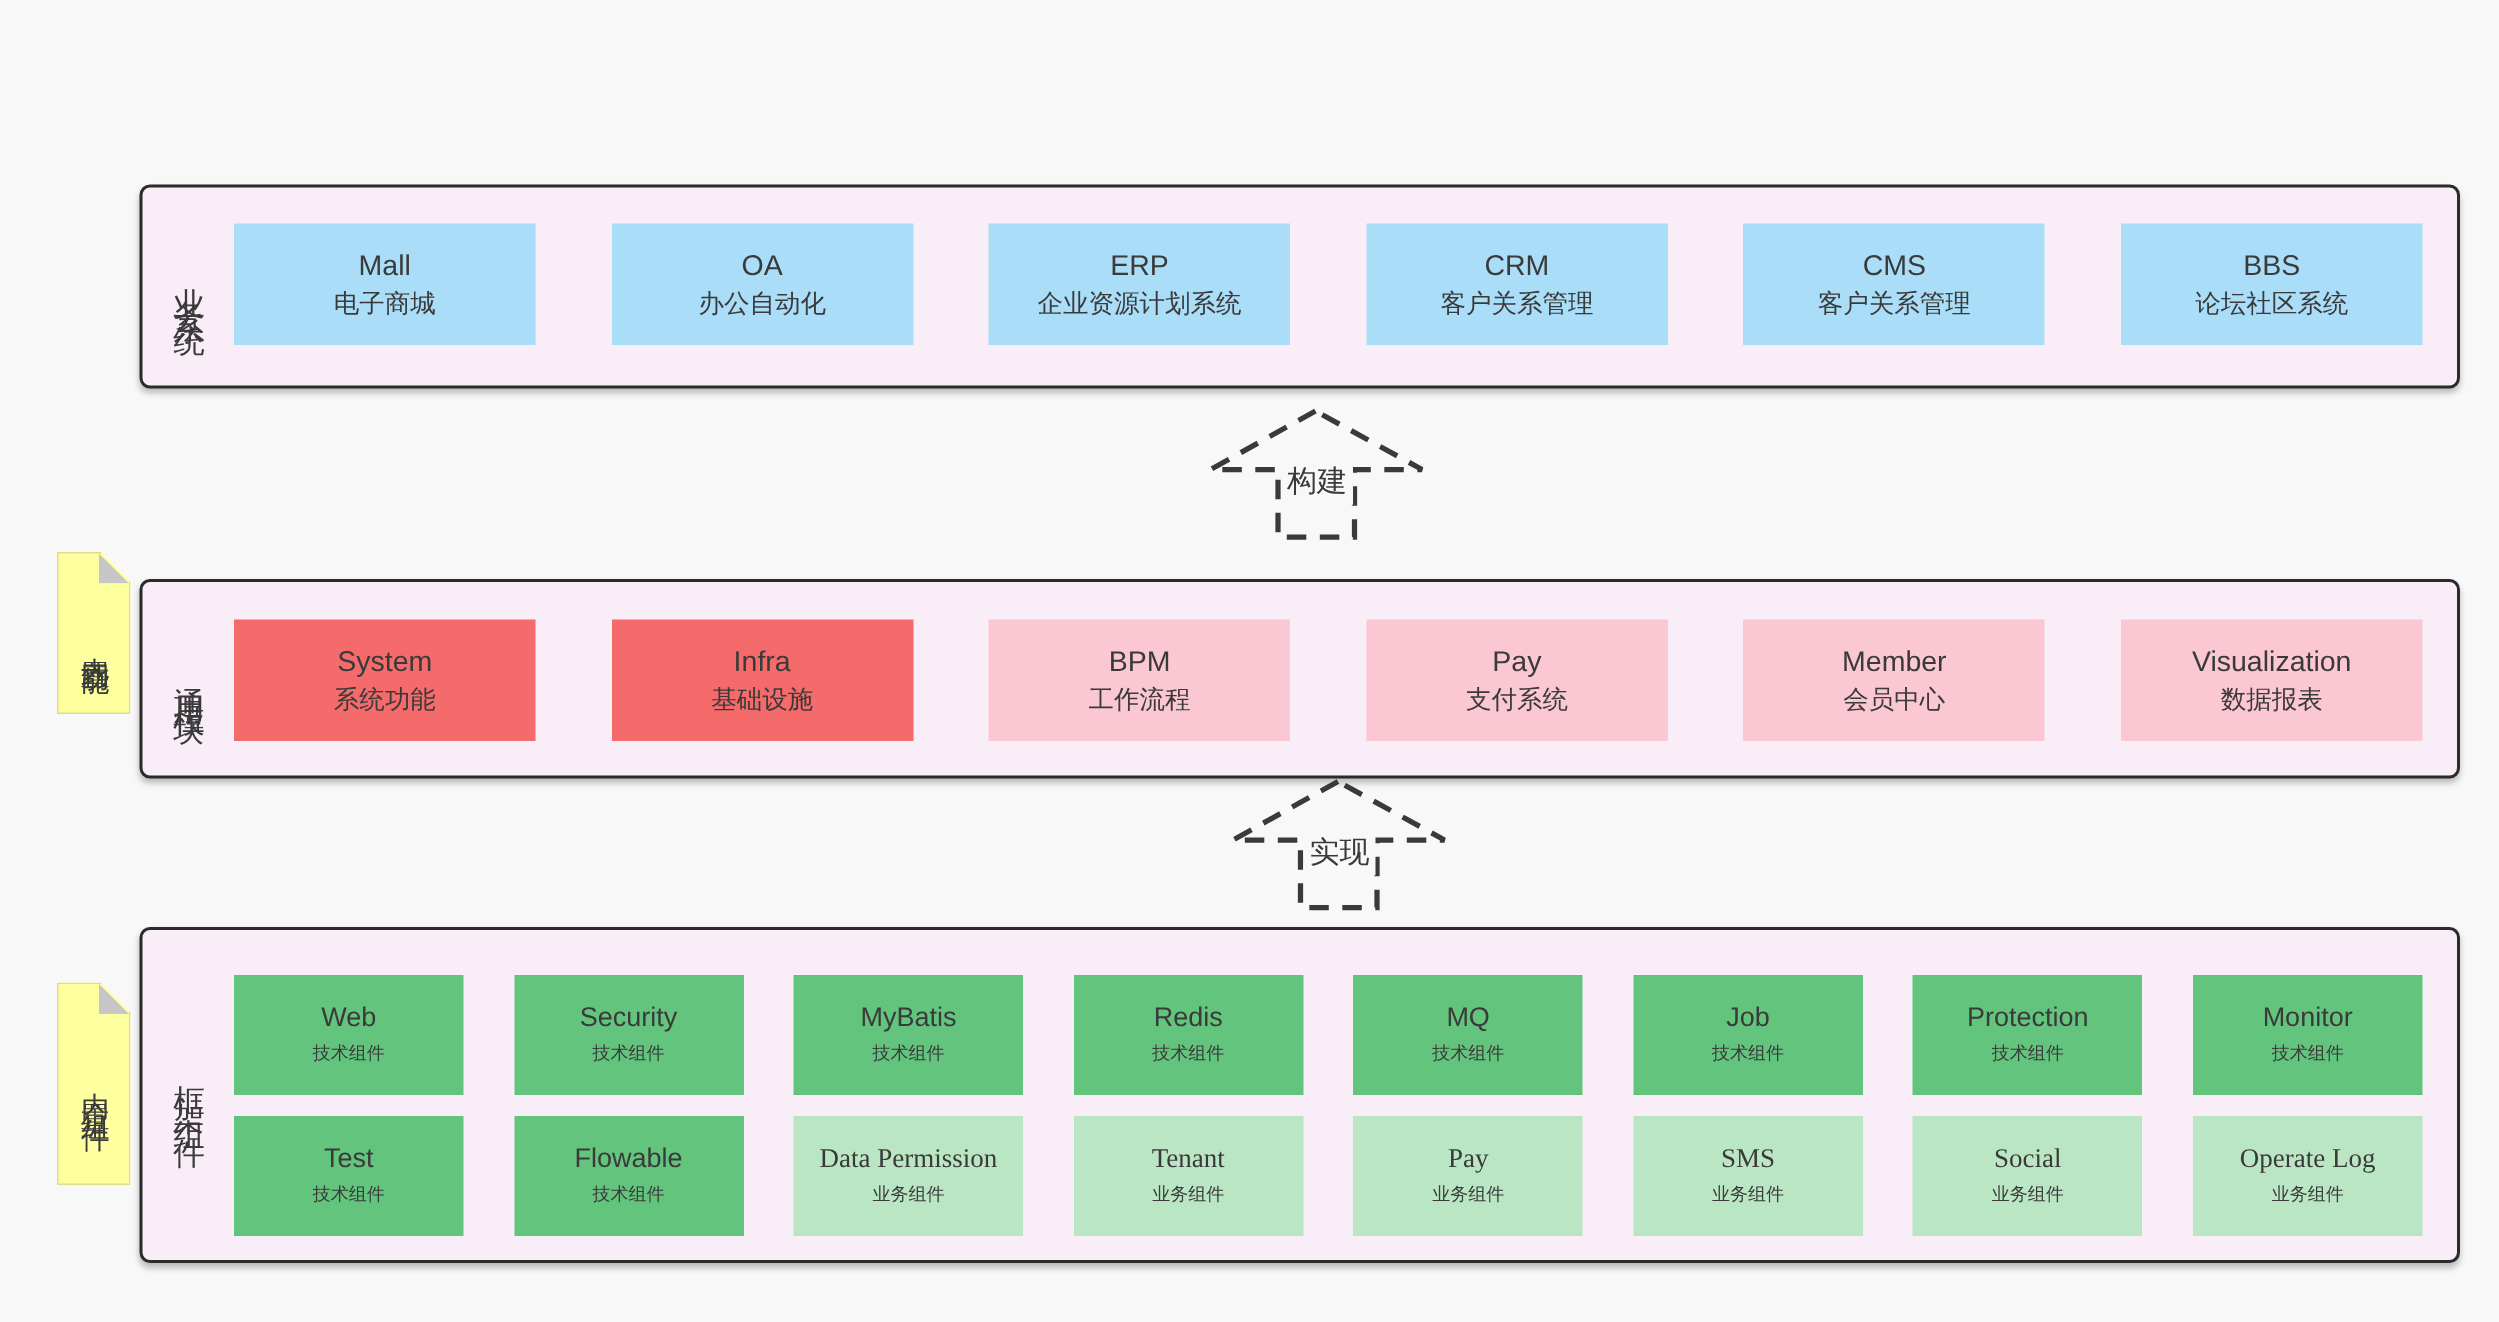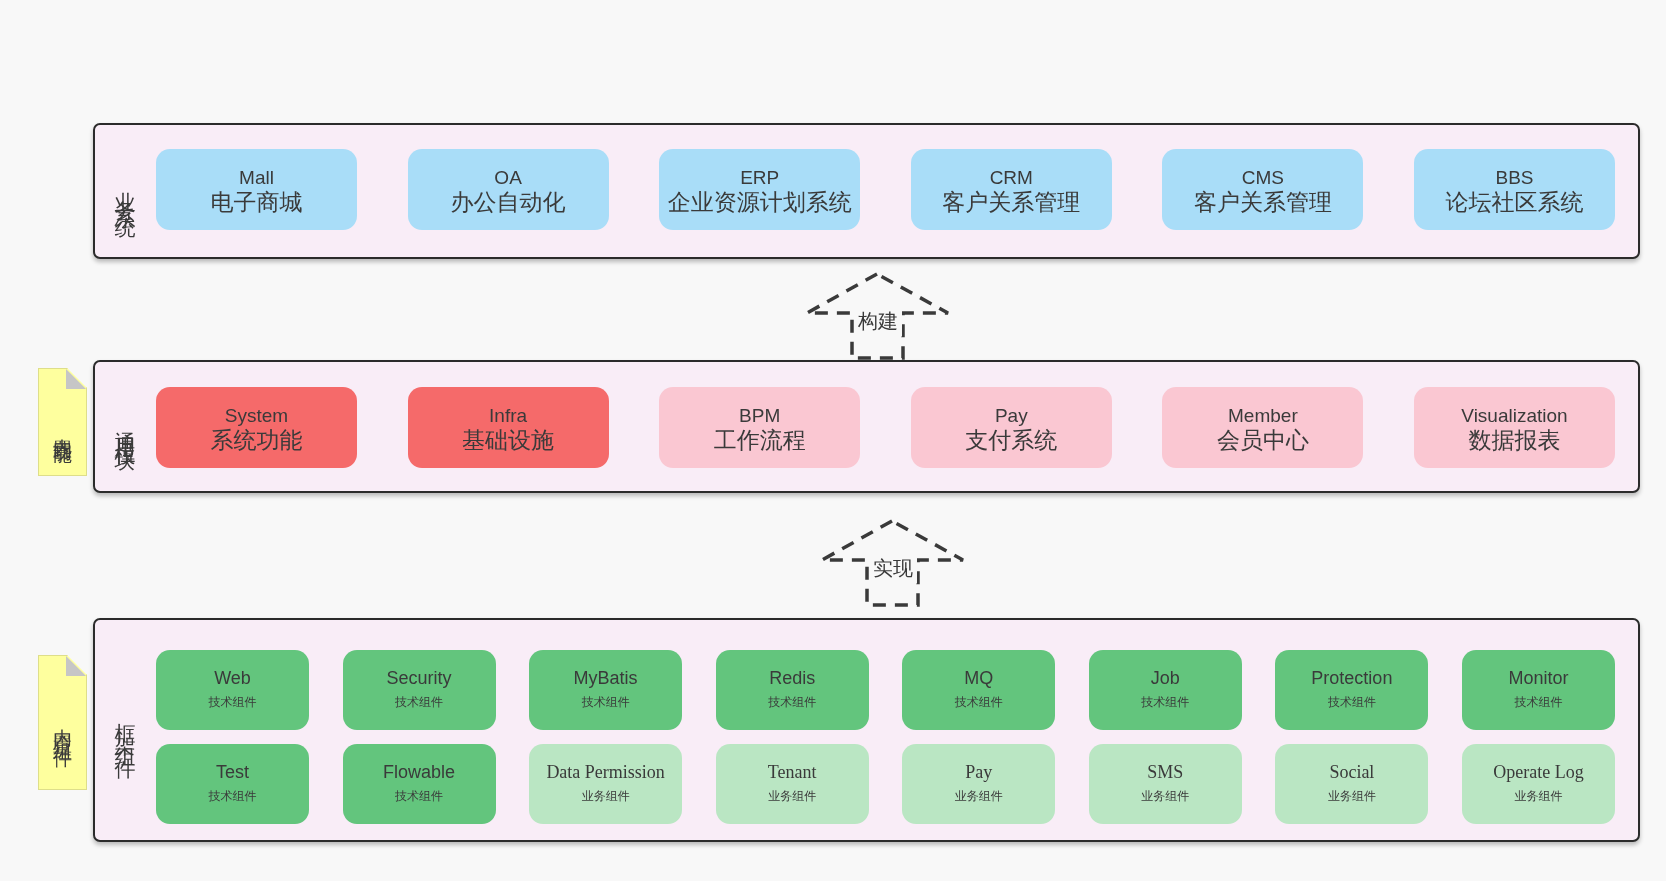--- a/index.html
+++ b/index.html
@@ -4,43 +4,43 @@
 <style>
   html,body{margin:0;padding:0;}
   body{font-family:"Liberation Sans",sans-serif;background:var(--page_bg,#f8f8f8);}
   .stage{position:relative;width:1666px;height:881px;overflow:hidden;background:var(--page_bg,#f8f8f8);}
 
   
   .layer{position:absolute;left:93px;width:1547px;box-sizing:border-box;
          background:var(--panel_bg,#f9edf7);border:2px solid var(--panel_border,#2b2b2b);
          border-radius:7px;box-shadow:0 3px 4px rgba(0,0,0,0.25);}
   #layer-business{top:123px;height:136px;}
-  #layer-modules{top:360px;height:133px;}
+  #layer-modules{top:386px;height:133px;}
   #layer-framework{top:618px;height:224px;}
 
   .layer-label{position:absolute;left:16px;top:50%;transform:translateY(-50%);
                writing-mode:vertical-rl;text-orientation:upright;
                font-size:21px;color:var(--text_dark,#3a3a3a);}
   #layer-business .layer-label{letter-spacing:8px;}
   #layer-modules .layer-label{letter-spacing:6px;}
   #layer-framework .layer-label{letter-spacing:12px;}
 
   
   .boxes-row{position:absolute;left:61px;width:1459px;display:flex;justify-content:space-between;}
   #layer-business .boxes-row{top:24px;}
   #layer-modules .boxes-row{top:25px;}
   #layer-framework .row-0{top:30px;}
   #layer-framework .row-1{top:124px;}
 
-  .box{box-sizing:border-box;height:81px;border-radius:14px;display:flex;flex-direction:column;
+  .box{box-sizing:border-box;height:81px;border-radius:0;display:flex;flex-direction:column;
        align-items:center;justify-content:center;text-align:center;color:var(--text_dark,#3a3a3a);}
   #layer-business .box,#layer-modules .box{width:201px;}
   #layer-framework .box{width:153px;height:80px;}
   .box .en{font-size:19px;line-height:25px;}
-  .box .zh{font-size:23px;line-height:25px;}
+  .box .zh{font-size:17px;line-height:25px;}
   #layer-framework .box .en{font-size:18px;line-height:24px;}
   #layer-framework .box .zh{font-size:12px;line-height:24px;}
 
   .v-blue{background:var(--box_blue,#a9ddf8);}
   .v-red{background:var(--box_red,#f56a6a);}
   .v-pink{background:var(--box_pink,#fac7d2);}
   .v-green{background:var(--box_green,#63c57d);}
   .v-green-light{background:var(--box_green_light,#bae6c3);font-family:Liberation Serif, serif;}
 
   

